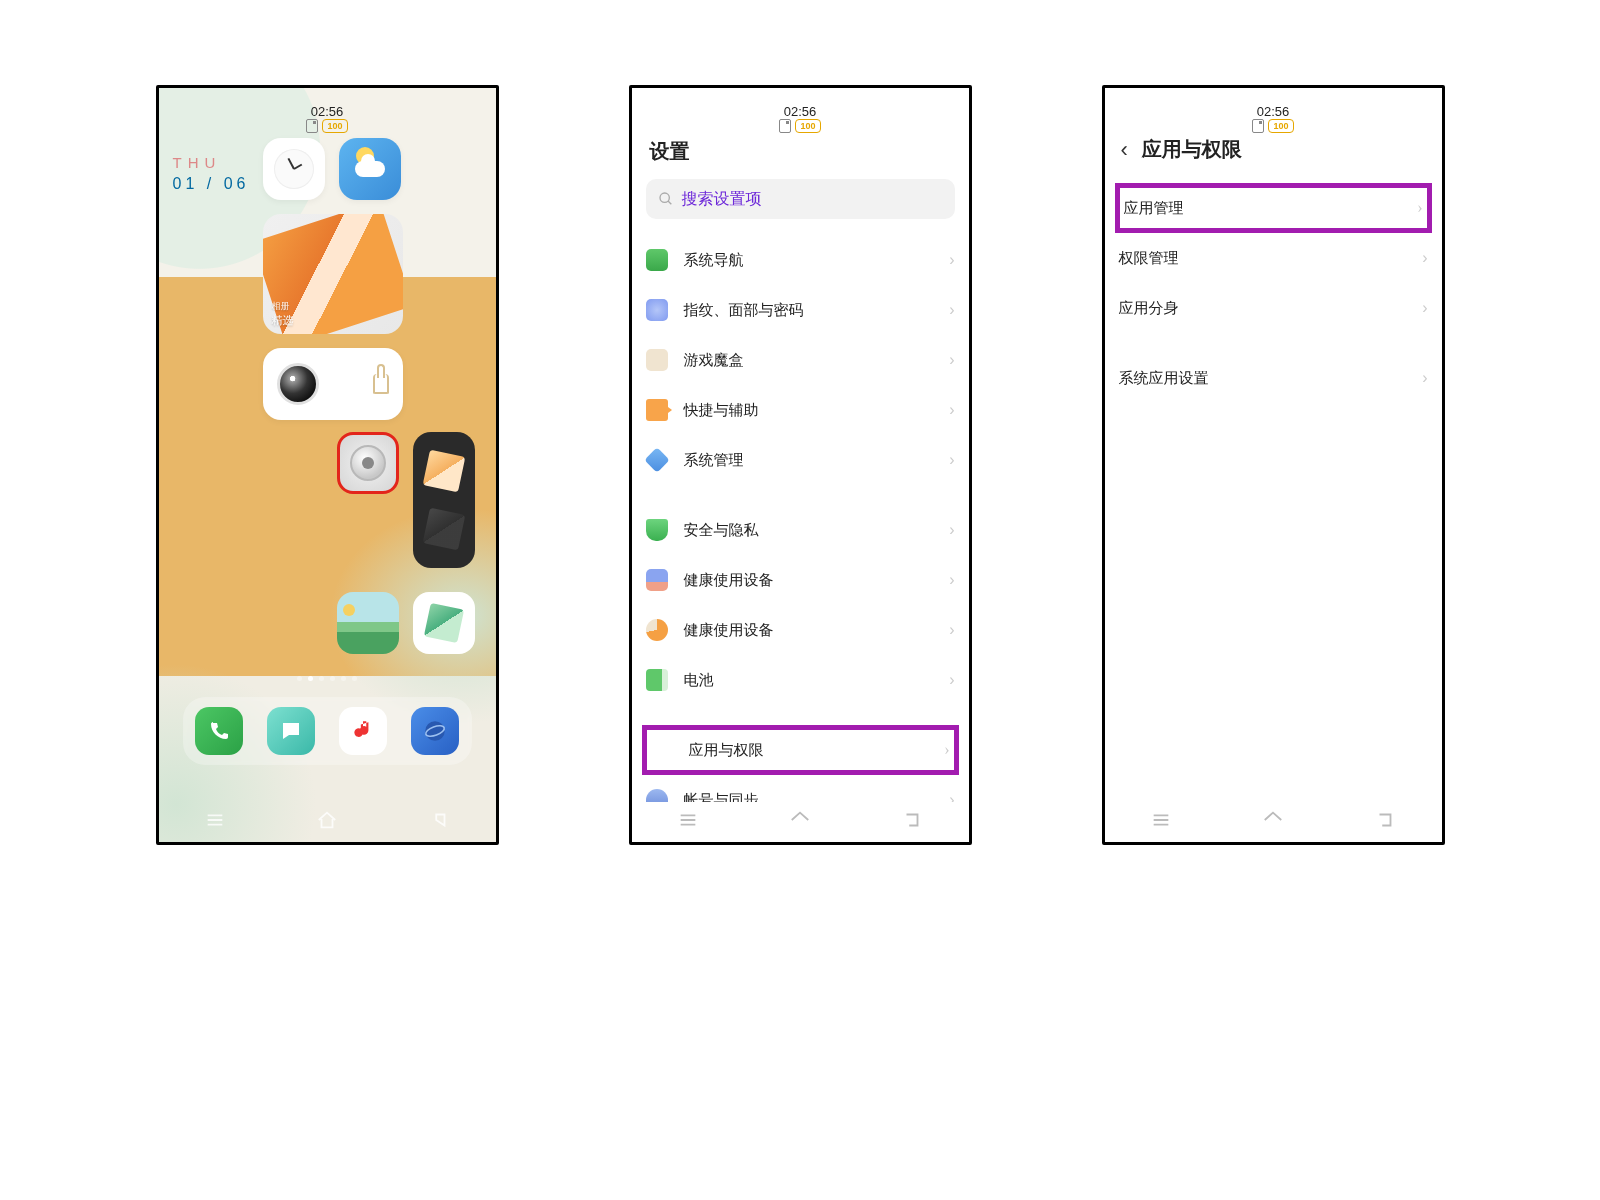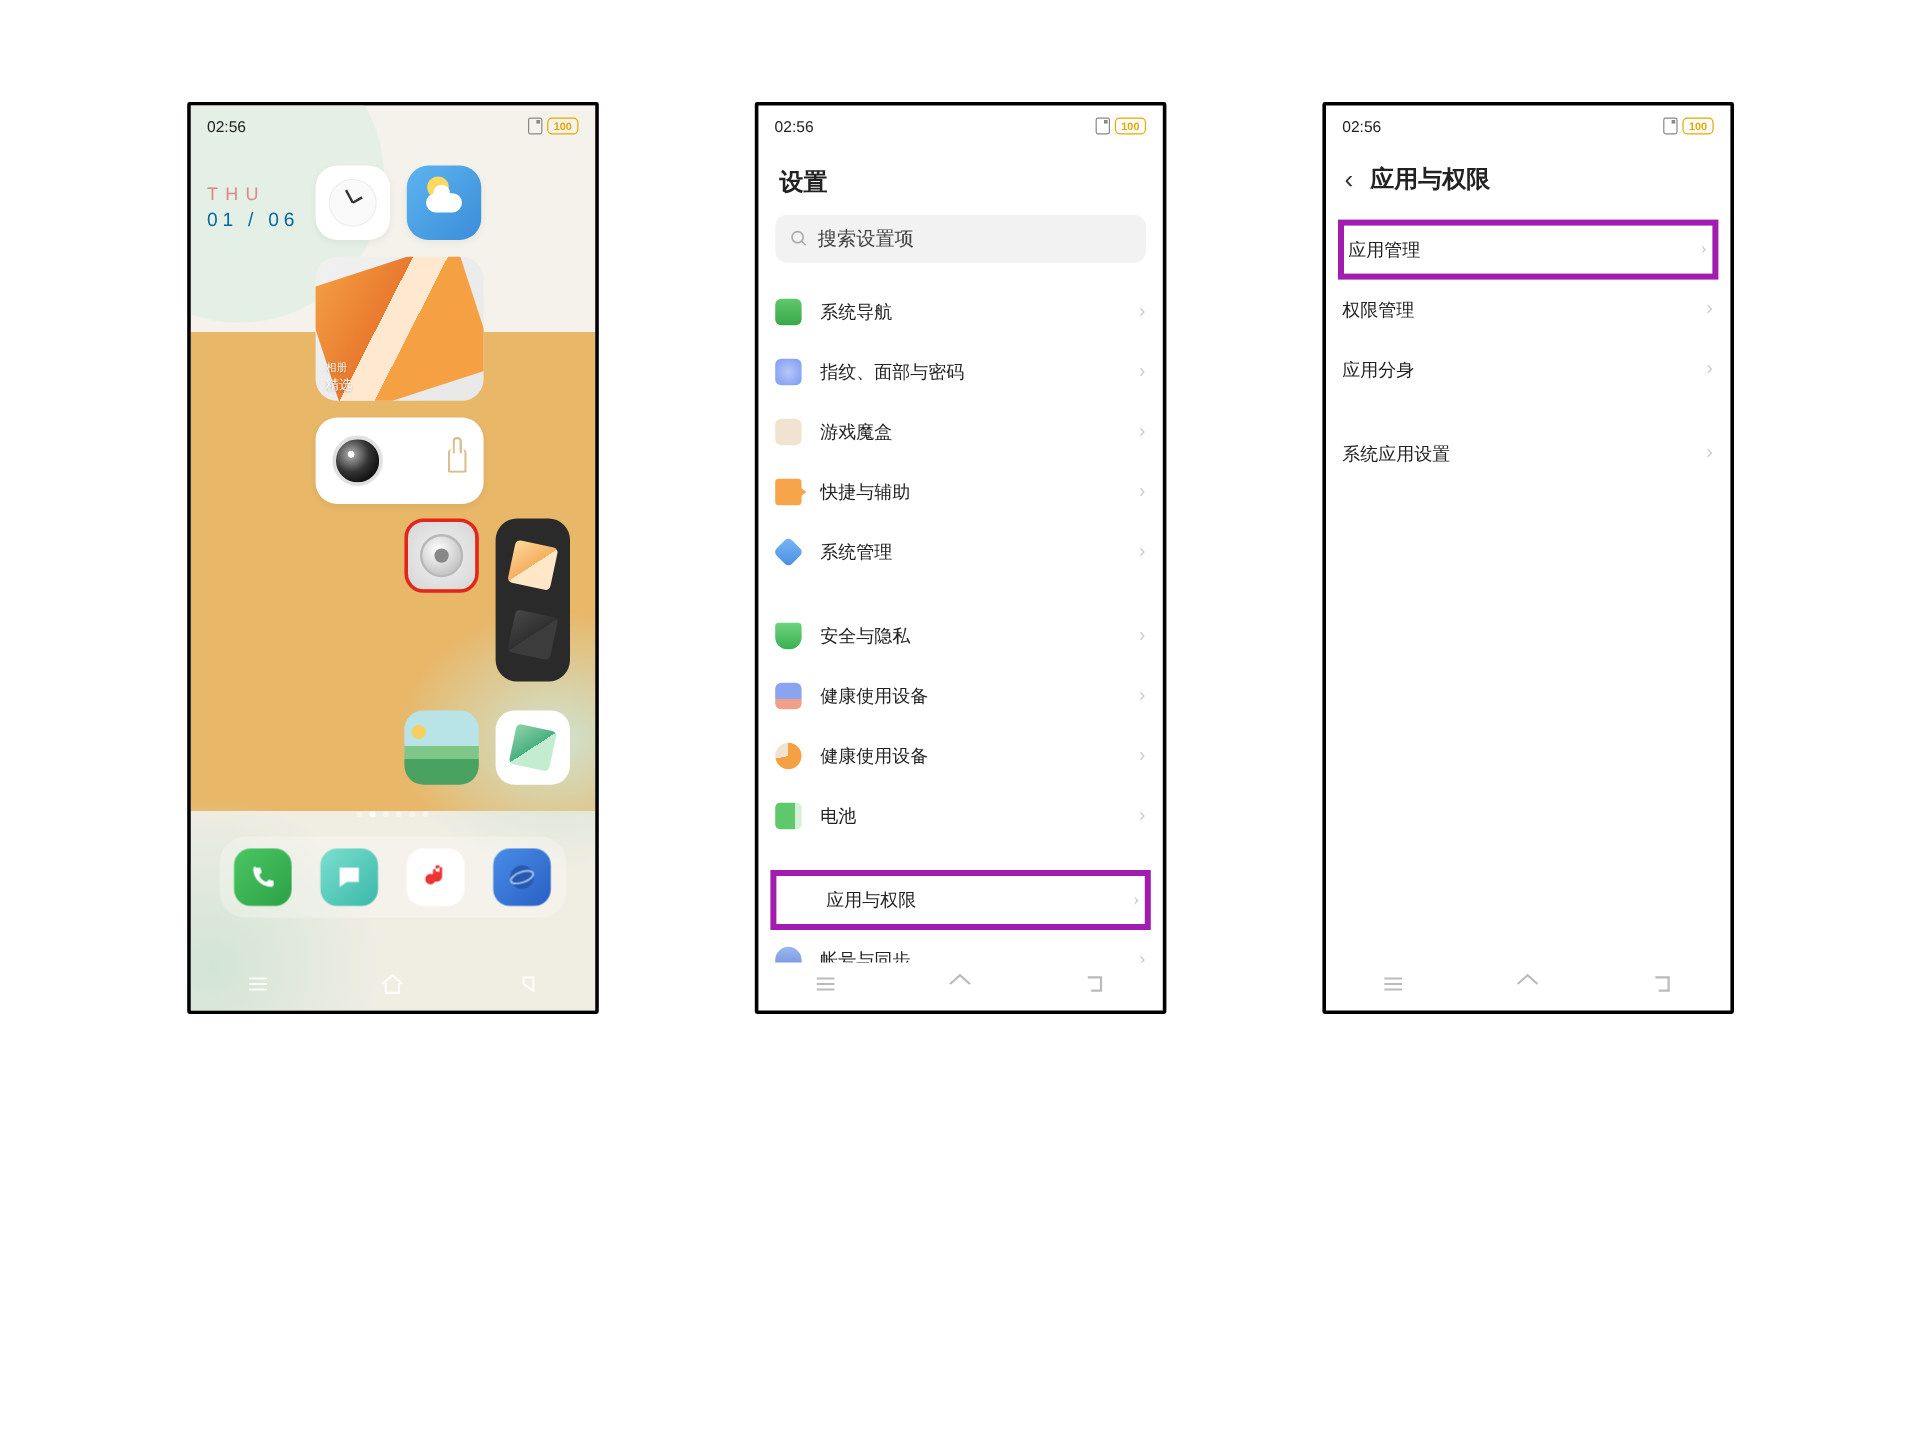--- a/index.html
+++ b/index.html
@@ -28,20 +28,21 @@
   .status-bar {
     height: 34px;
     display: flex;
     align-items: center;
     justify-content: space-between;
     padding: 16px 14px;
     font-size: 13px;
     color: #222;
     position: relative;
     z-index: 5;
+    flex-direction: column;
   }
   .status-right { display: flex; align-items: center; gap: 4px; justify-content: space-between; }
   .battery-badge {
     display: inline-flex;
     align-items: center;
     gap: 2px;
     border: 1.3px solid #e6a700;
     border-radius: 4px;
     padding: 0 4px;
     font-size: 9px;
@@ -155,21 +156,21 @@
   .browser-ic{background:linear-gradient(135deg,#4a8de8,#2860c4);}
   .red-box { border:3px solid #e3251b; }
 
   
   .settings-body { flex:1; overflow:hidden; padding: 0 14px; }
   .screen-title { font-size:20px; font-weight:700; color:#222; margin: 16px 0 14px 4px; }
   .title-row { display:flex; align-items:center; gap:14px; margin:14px 0 20px 2px; }
   .back-chevron { font-size:22px; color:#333; }
   .search-box {
     background:#f2f2f2; border-radius:10px; height:40px;
-    display:flex; align-items:center; padding:0 12px; color:#404040; gap:8px; margin-bottom:16px;
+    display:flex; align-items:center; padding:0 12px; color:#6d28d9; gap:8px; margin-bottom:16px;
   }
   .list-item {
     display:flex; align-items:center; height:50px; gap:16px;
   }
   .list-icon { width:22px; height:22px; border-radius:5px; flex-shrink:0; display:flex;align-items:center;justify-content:center; }
   .list-label { flex:1; font-size:15px; color:#222; }
   .chev { color:#ccc; font-size:16px; }
   .group-gap { height:20px; }
   .hl-row { border:5px solid #a21caf; margin:0 -4px; padding:0 4px;font-family:Liberation Serif, serif; }
 

